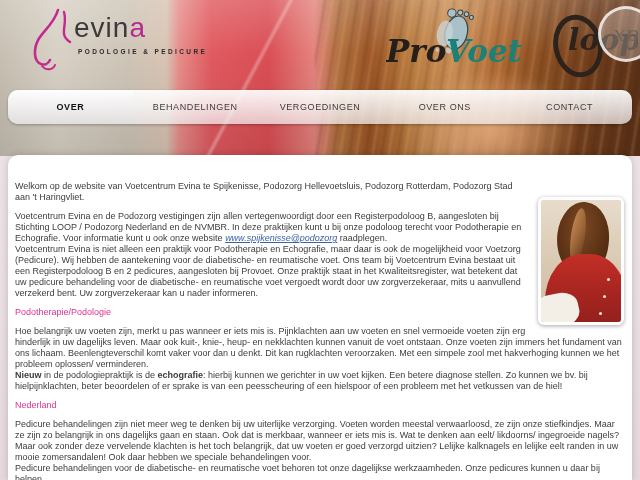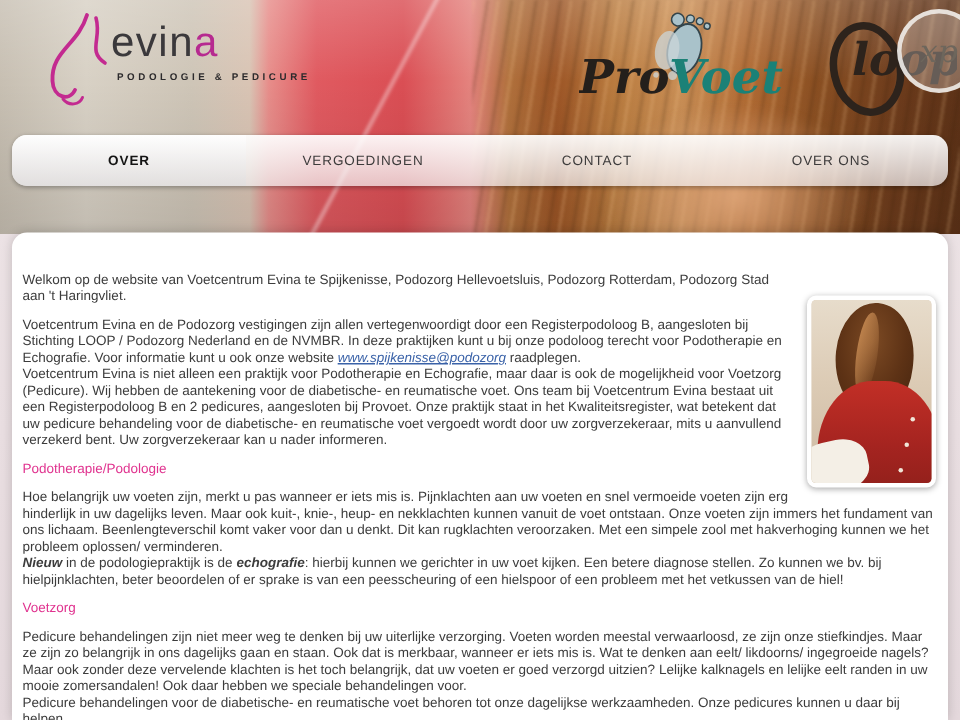--- a/index.html
+++ b/index.html
@@ -76,21 +76,21 @@
   .content-card {
     position:absolute; left:8px; top:155px; width:624px; height:325px;
     background:#ffffff; border-radius:10px 10px 0 0; overflow:hidden;
     box-shadow:0 0 7px rgba(0,0,0,.18);
     padding:26px 8px 0 7px;
   }
   .content-inner { font-size:9px; line-height:11px; color:#3c3c3c; }
   .content-paragraph { margin:0 0 8px 0; }
   .content-heading { font-size:9px; line-height:11px; font-weight:normal; color:#e0338f; margin:0 0 8px 0; }
   .text-link { color:#3a62a8; text-decoration:underline;font-style:italic; }
-  strong { font-weight:bold;font-style:italic; }
+  strong { font-weight:bold; }
 
   
   .staff-photo {
     float:right; width:86px; height:128px; margin:16px 0 8px 10px;
     border:3px solid #fff; border-radius:6px; box-shadow:0 1px 4px rgba(0,0,0,.35);
     position:relative; overflow:hidden; background:#ddcebc;
   }
   .staff-photo .room { position:absolute; inset:0; background:linear-gradient(180deg,#e7dccb 0%,#dccbb5 45%,#cdb9a2 100%); }
   .staff-photo .towel { position:absolute; left:-8px; bottom:-6px; width:46px; height:34px; background:#f4efe6; border-radius:40%; transform:rotate(-12deg); }
   .staff-photo .shirt { position:absolute; left:4px; bottom:-10px; width:82px; height:78px; background:linear-gradient(180deg,#c22f26 0%,#a52420 55%,#8e1f1a 100%); border-radius:45% 45% 0 0 / 60% 60% 0 0; }
@@ -139,23 +139,24 @@
   <ellipse cx="26" cy="44" rx="22" ry="29" fill="none" stroke="#2d231c" stroke-width="5" transform="rotate(-12 26 44)"></ellipse>
   <text x="16" y="48" font-family="DejaVu Serif, serif" font-style="italic" font-weight="bold" font-size="30" fill="#2d231c">loop</text>
 </svg>
 
 <div class="xp-badge">
     <span>xp</span>
   </div>
 
 <nav class="nav-bar">
   <a class="nav-item active">OVER</a>
+  <a class="nav-item">BEHANDELINGEN</a>
   <a class="nav-item">VERGOEDINGEN</a>
+  <a class="nav-item">OVER ONS</a>
   <a class="nav-item">CONTACT</a>
-  <a class="nav-item">OVER ONS</a>
 </nav>
 
 <main class="content-card">
   <div class="content-inner">
 
     <div class="staff-photo">
       <div class="room"></div>
       <div class="hair"></div>
       <div class="hair-shine"></div>
       <div class="shirt"></div>
@@ -163,18 +164,18 @@
       <div class="button-dot" style="left:66px; top:78px;"></div>
       <div class="button-dot" style="left:62px; top:95px;"></div>
       <div class="button-dot" style="left:58px; top:112px;"></div>
     </div>
 
     <div id="content-blocks">
         <p class="content-paragraph"><span>Welkom op de website van Voetcentrum Evina te Spijkenisse, Podozorg Hellevoetsluis, Podozorg Rotterdam, Podozorg Stad aan 't Haringvliet.</span></p>
         <p class="content-paragraph"><span>Voetcentrum Evina en de Podozorg vestigingen zijn allen vertegenwoordigt door een Registerpodoloog B, aangesloten bij Stichting LOOP / Podozorg Nederland en de NVMBR. In deze praktijken kunt u bij onze podoloog terecht voor Podotherapie en Echografie. Voor informatie kunt u ook onze website </span><a href="#" class="text-link">www.spijkenisse@podozorg</a><span> raadplegen.</span><br><span>Voetcentrum Evina is niet alleen een praktijk voor Podotherapie en Echografie, maar daar is ook de mogelijkheid voor Voetzorg (Pedicure). Wij hebben de aantekening voor de diabetische- en reumatische voet. Ons team bij Voetcentrum Evina bestaat uit een Registerpodoloog B en 2 pedicures, aangesloten bij Provoet. Onze praktijk staat in het Kwaliteitsregister, wat betekent dat uw pedicure behandeling voor de diabetische- en reumatische voet vergoedt wordt door uw zorgverzekeraar, mits u aanvullend verzekerd bent. Uw zorgverzekeraar kan u nader informeren.</span></p>
         <h3 class="content-heading"><span>Podotherapie/Podologie</span></h3>
         <p class="content-paragraph"><span>Hoe belangrijk uw voeten zijn, merkt u pas wanneer er iets mis is. Pijnklachten aan uw voeten en snel vermoeide voeten zijn erg hinderlijk in uw dagelijks leven. Maar ook kuit-, knie-, heup- en nekklachten kunnen vanuit de voet ontstaan. Onze voeten zijn immers het fundament van ons lichaam. Beenlengteverschil komt vaker voor dan u denkt. Dit kan rugklachten veroorzaken. Met een simpele zool met hakverhoging kunnen we het probleem oplossen/ verminderen.</span><br><strong>Nieuw</strong><span> in de podologiepraktijk is de </span><strong>echografie</strong><span>: hierbij kunnen we gerichter in uw voet kijken. Een betere diagnose stellen. Zo kunnen we bv. bij hielpijnklachten, beter beoordelen of er sprake is van een peesscheuring of een hielspoor of een probleem met het vetkussen van de hiel!</span></p>
-        <h3 class="content-heading"><span>Voetzorg</span></h3>
+        <h3 class="content-heading"><span>Nederland</span></h3>
         <p class="content-paragraph"><span>Pedicure behandelingen zijn niet meer weg te denken bij uw uiterlijke verzorging. Voeten worden meestal verwaarloosd, ze zijn onze stiefkindjes. Maar ze zijn zo belangrijk in ons dagelijks gaan en staan. Ook dat is merkbaar, wanneer er iets mis is. Wat te denken aan eelt/ likdoorns/ ingegroeide nagels? Maar ook zonder deze vervelende klachten is het toch belangrijk, dat uw voeten er goed verzorgd uitzien? Lelijke kalknagels en lelijke eelt randen in uw mooie zomersandalen! Ook daar hebben we speciale behandelingen voor.</span><br><span>Pedicure behandelingen voor de diabetische- en reumatische voet behoren tot onze dagelijkse werkzaamheden. Onze pedicures kunnen u daar bij helpen.</span><br></p>
       </div>
 
   </div>
 </main>
 
 </body></html>

